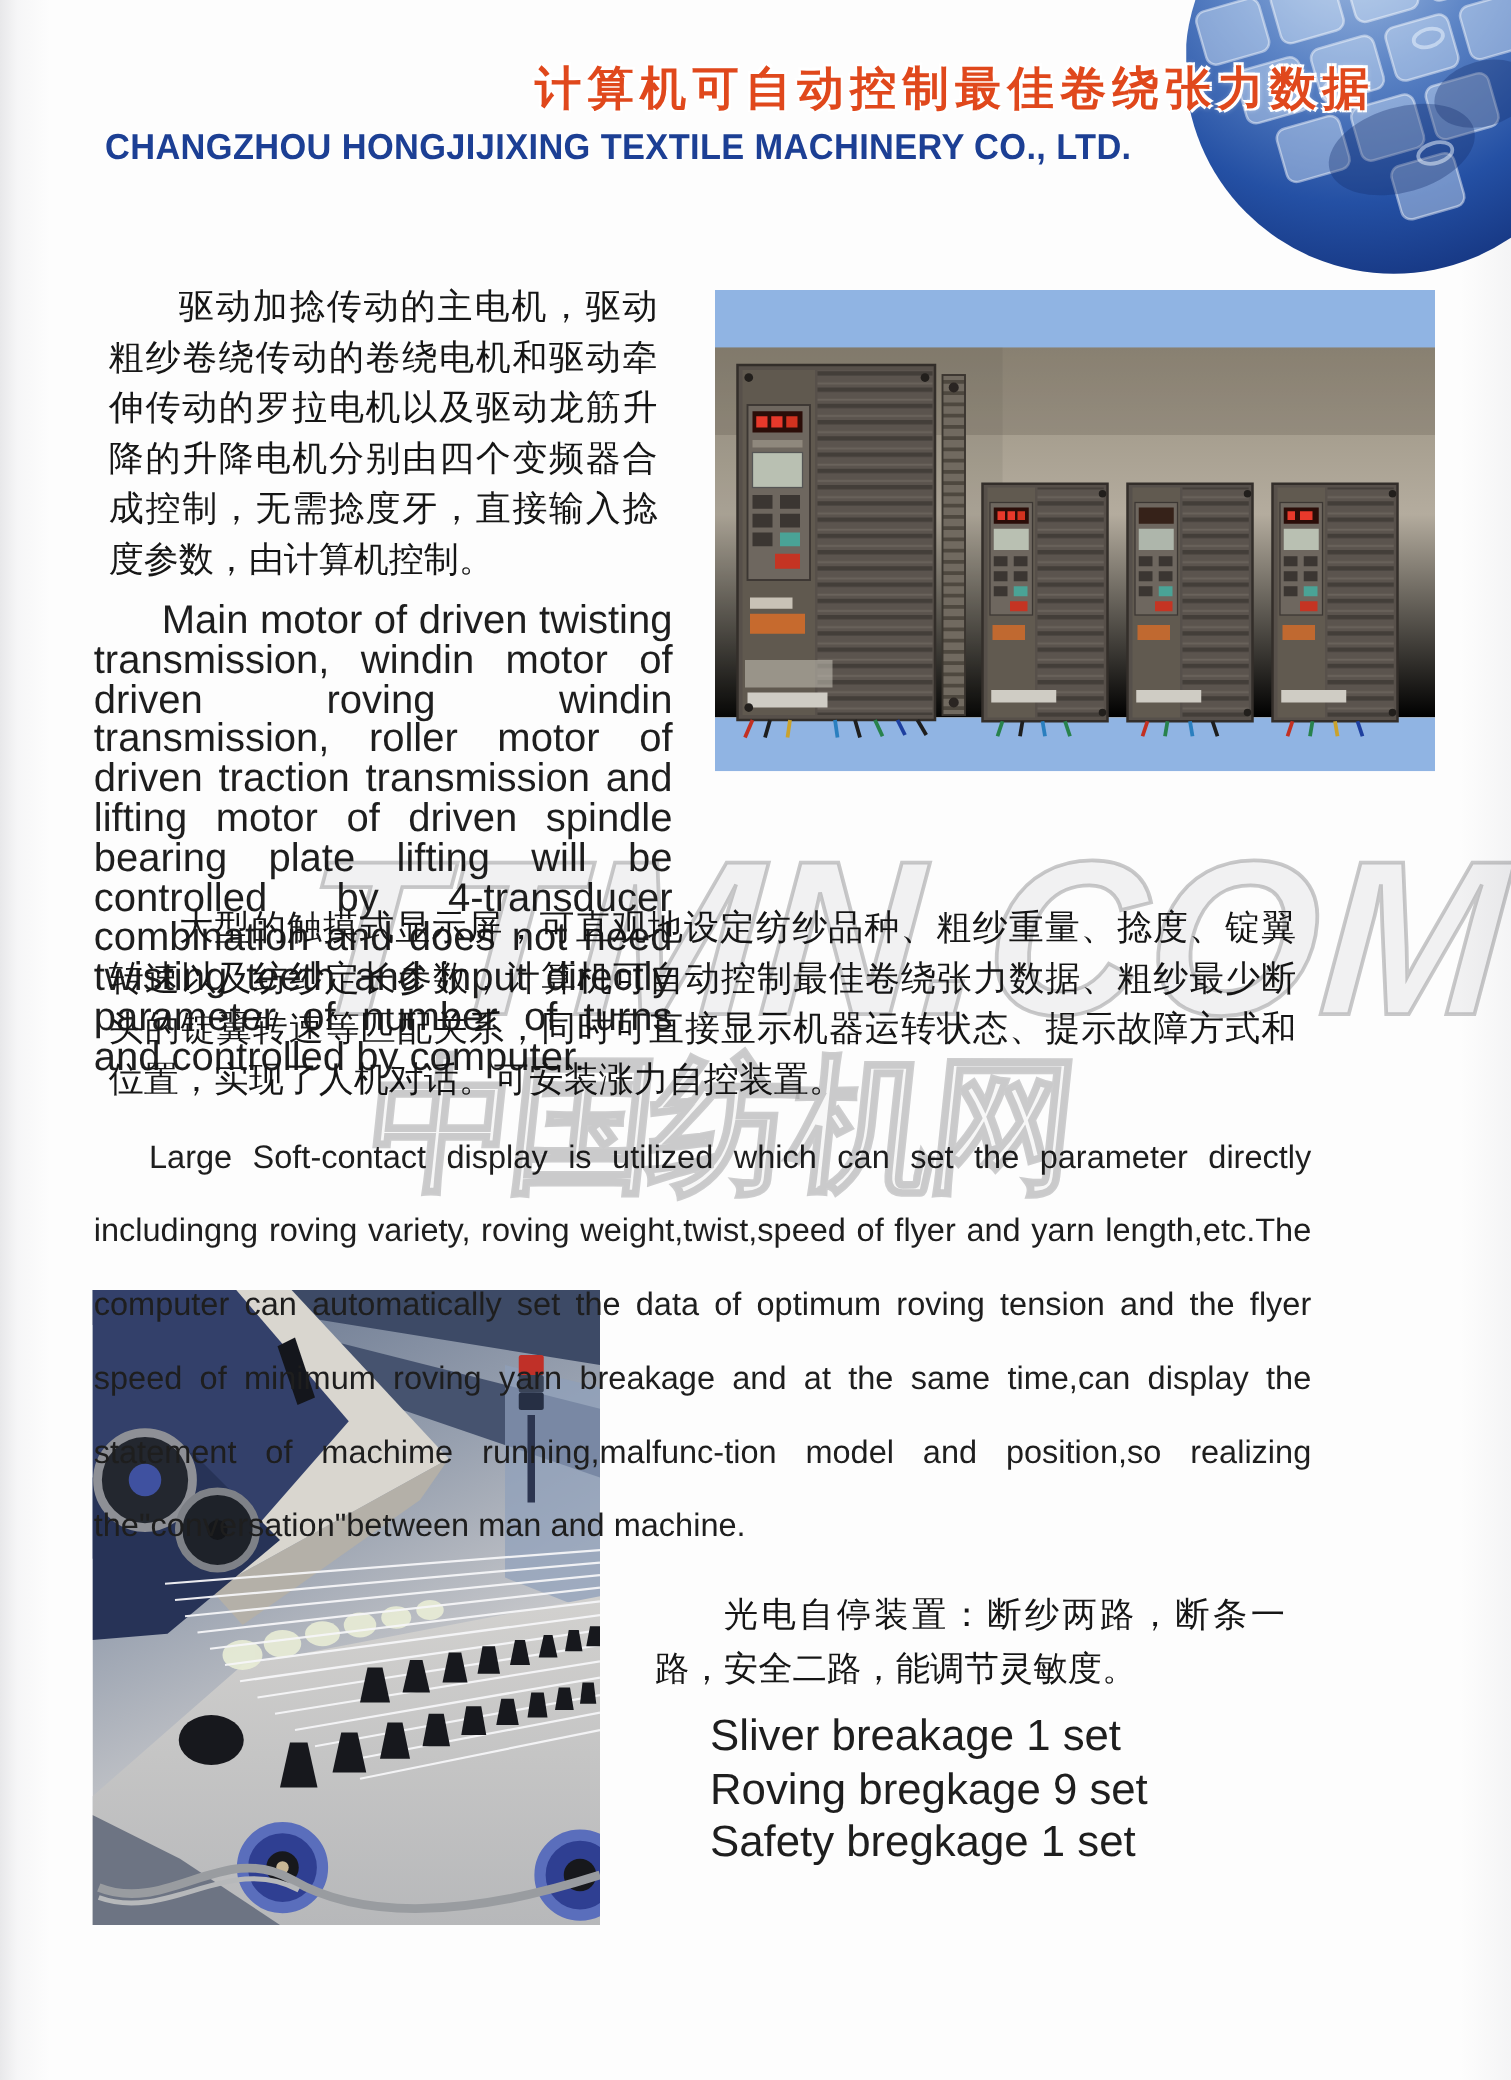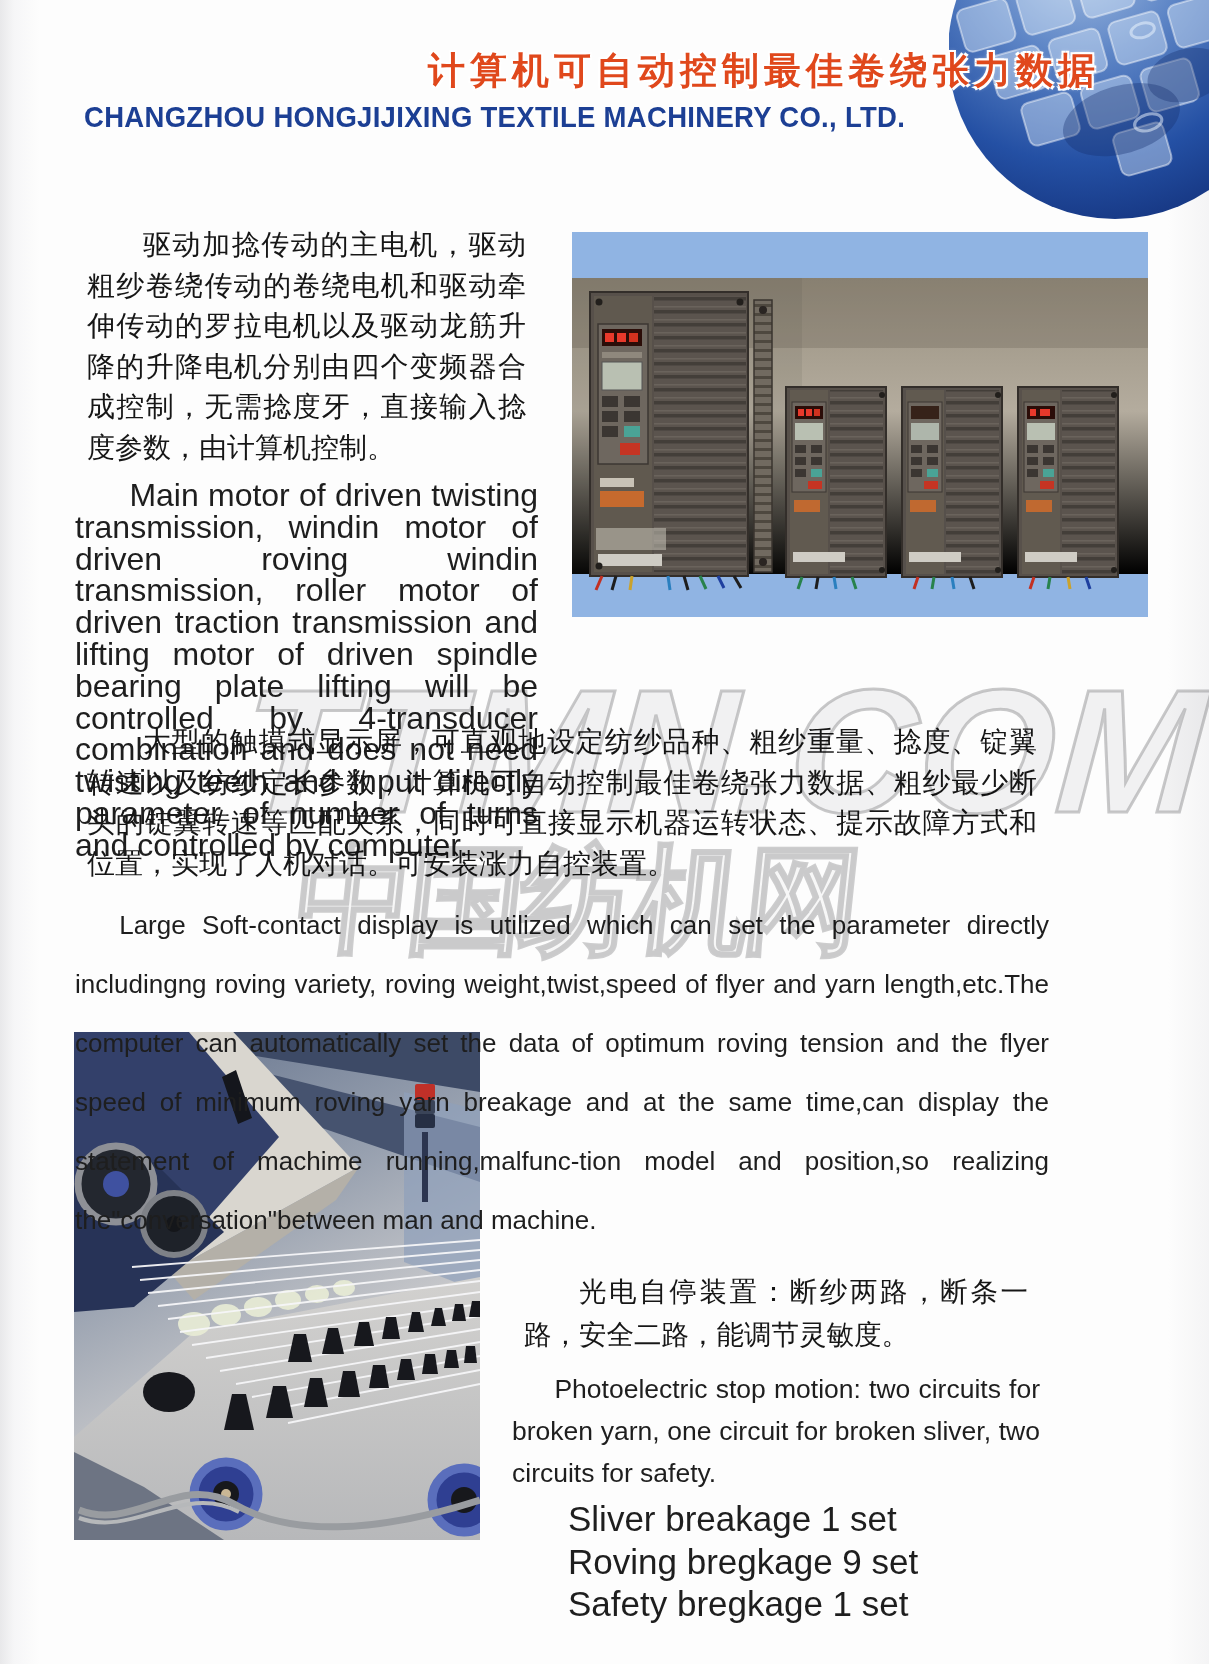--- a/index.html
+++ b/index.html
@@ -359,21 +359,20 @@
       <circle cx="152" cy="462" r="5" fill="#c9b795"></circle>
       <circle cx="390" cy="468" r="32" fill="#2f3f92" stroke="#5a6ebc" stroke-width="9"></circle>
       <circle cx="390" cy="468" r="13" fill="#17181c"></circle>
     </g>
     <path d="M5,478 C 60,500 105,440 160,472 S 300,502 406,468" stroke="#999ca0" stroke-width="7" fill="none"></path>
     <path d="M5,486 C 60,506 110,450 165,480" stroke="#b6b8ba" stroke-width="4" fill="none"></path>
   </svg>
 
   <div class="abs bot-block">
     <p class="p-zh">光电自停装置：断纱两路，断条一路，安全二路，能调节灵敏度。</p>
-    <p class="p-en">Photoelectric stop motion: two circuits for broken yarn, one circuit for broken sliver, two circuits for safety.</p>
     <ul class="bot-list">
       <li>Sliver breakage 1 set</li>
       <li>Roving bregkage 9 set</li>
       <li>Safety bregkage 1 set</li>
     </ul>
   </div>
 
 </div>
 
 </body></html>

